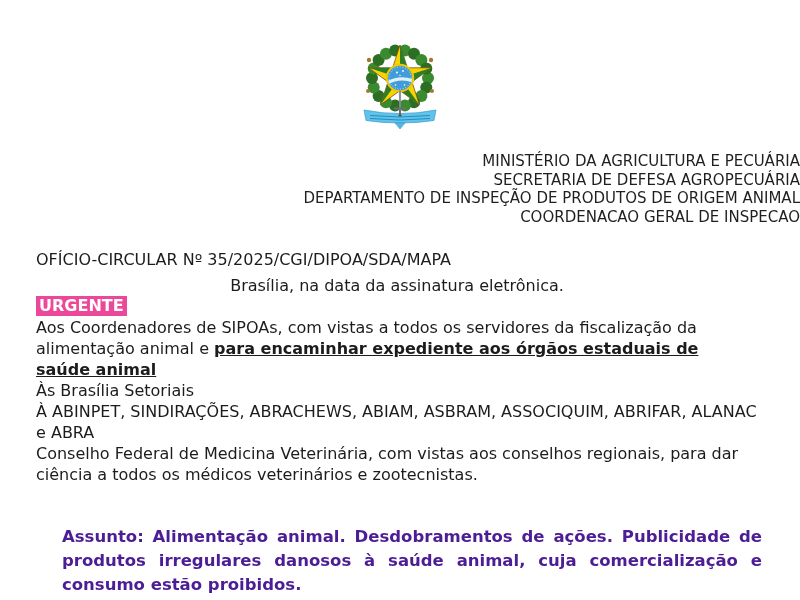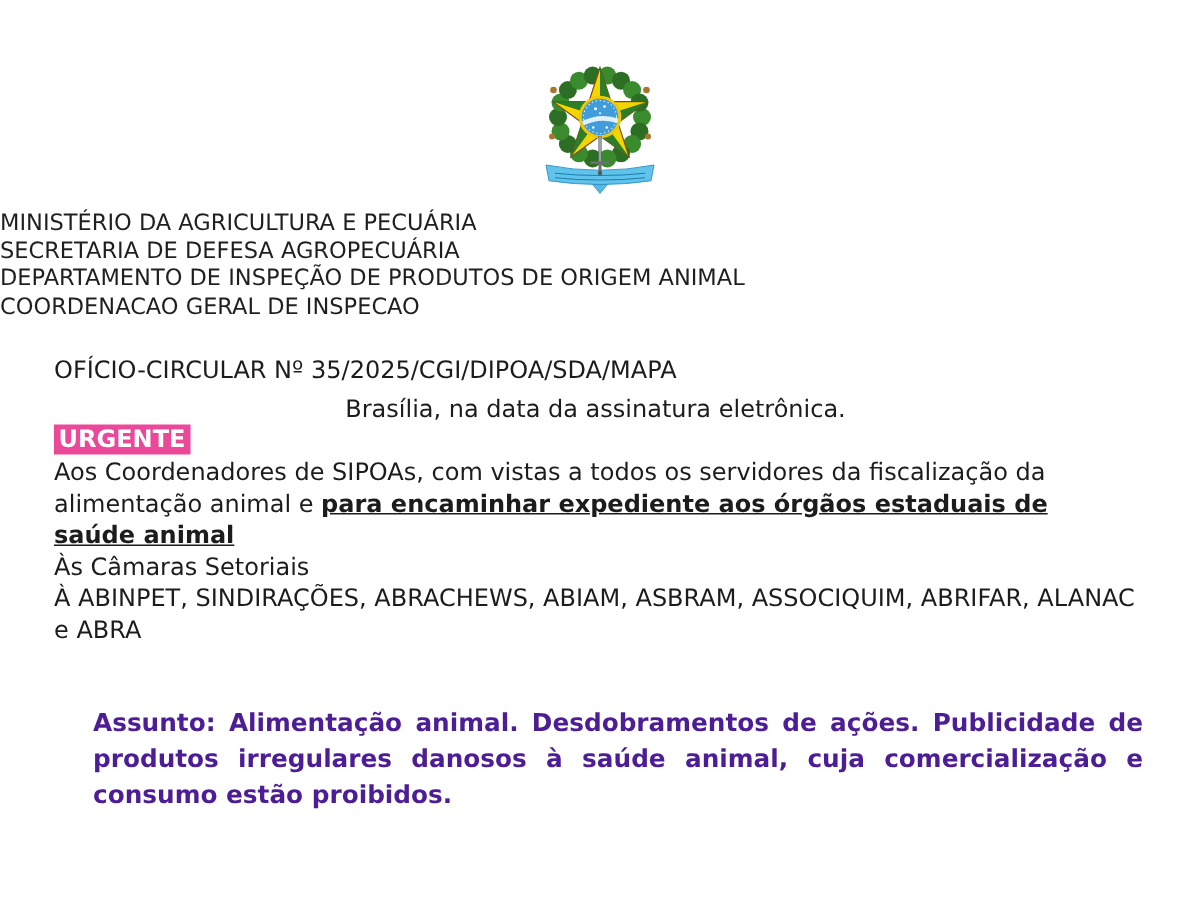--- a/index.html
+++ b/index.html
@@ -12,22 +12,22 @@
     font-family: "DejaVu Sans", "Liberation Sans", sans-serif;
     color: #1c1c1c;
     overflow: hidden;
   }
   .crest-wrap {
     padding-top: 38px;
     text-align: center;
   }
   .crest-wrap svg { display: inline-block; }
   .letterhead {
-    margin-top: 5px;
-    text-align: left;
+    margin-top: 18px;
+    text-align: right;
     font-size: 15px;
     line-height: 18.5px;
     color: #1f1f1f;
   }
   .reference {
     margin: 24px 42px 0 36px;
     font-size: 16px;
   }
   .dateline {
     margin: 7px 42px 0 36px;
@@ -143,19 +143,20 @@
   <div class="reference">OFÍCIO-CIRCULAR Nº 35/2025/CGI/DIPOA/SDA/MAPA</div>
 
   <div class="dateline">Brasília, na data da assinatura eletrônica.</div>
 
   <div class="urgent-row">
     <span class="urgent-badge">URGENTE</span>
   </div>
 
   <div class="body-block">
     <div><span>Aos Coordenadores de SIPOAs, com vistas a todos os servidores da fiscalização da alimentação animal e </span><span class="seg-underline">para encaminhar expediente aos órgãos estaduais de saúde animal</span></div>
-    <div>Às Câmaras Setoriais</div>
+    <div>Às Brasília Setoriais</div>
     <div>À ABINPET, SINDIRAÇÕES, ABRACHEWS, ABIAM, ASBRAM, ASSOCIQUIM, ABRIFAR, ALANAC e ABRA</div>
+    <div>Conselho Federal de Medicina Veterinária, com vistas aos conselhos regionais, para dar ciência a todos os médicos veterinários e zootecnistas.</div>
   </div>
 
   <div class="subject"><span>Assunto:</span> <span>Alimentação animal. Desdobramentos de ações. Publicidade de produtos irregulares danosos à saúde animal, cuja comercialização e consumo estão proibidos.</span></div>
 
 </div>
 
 </body></html>

